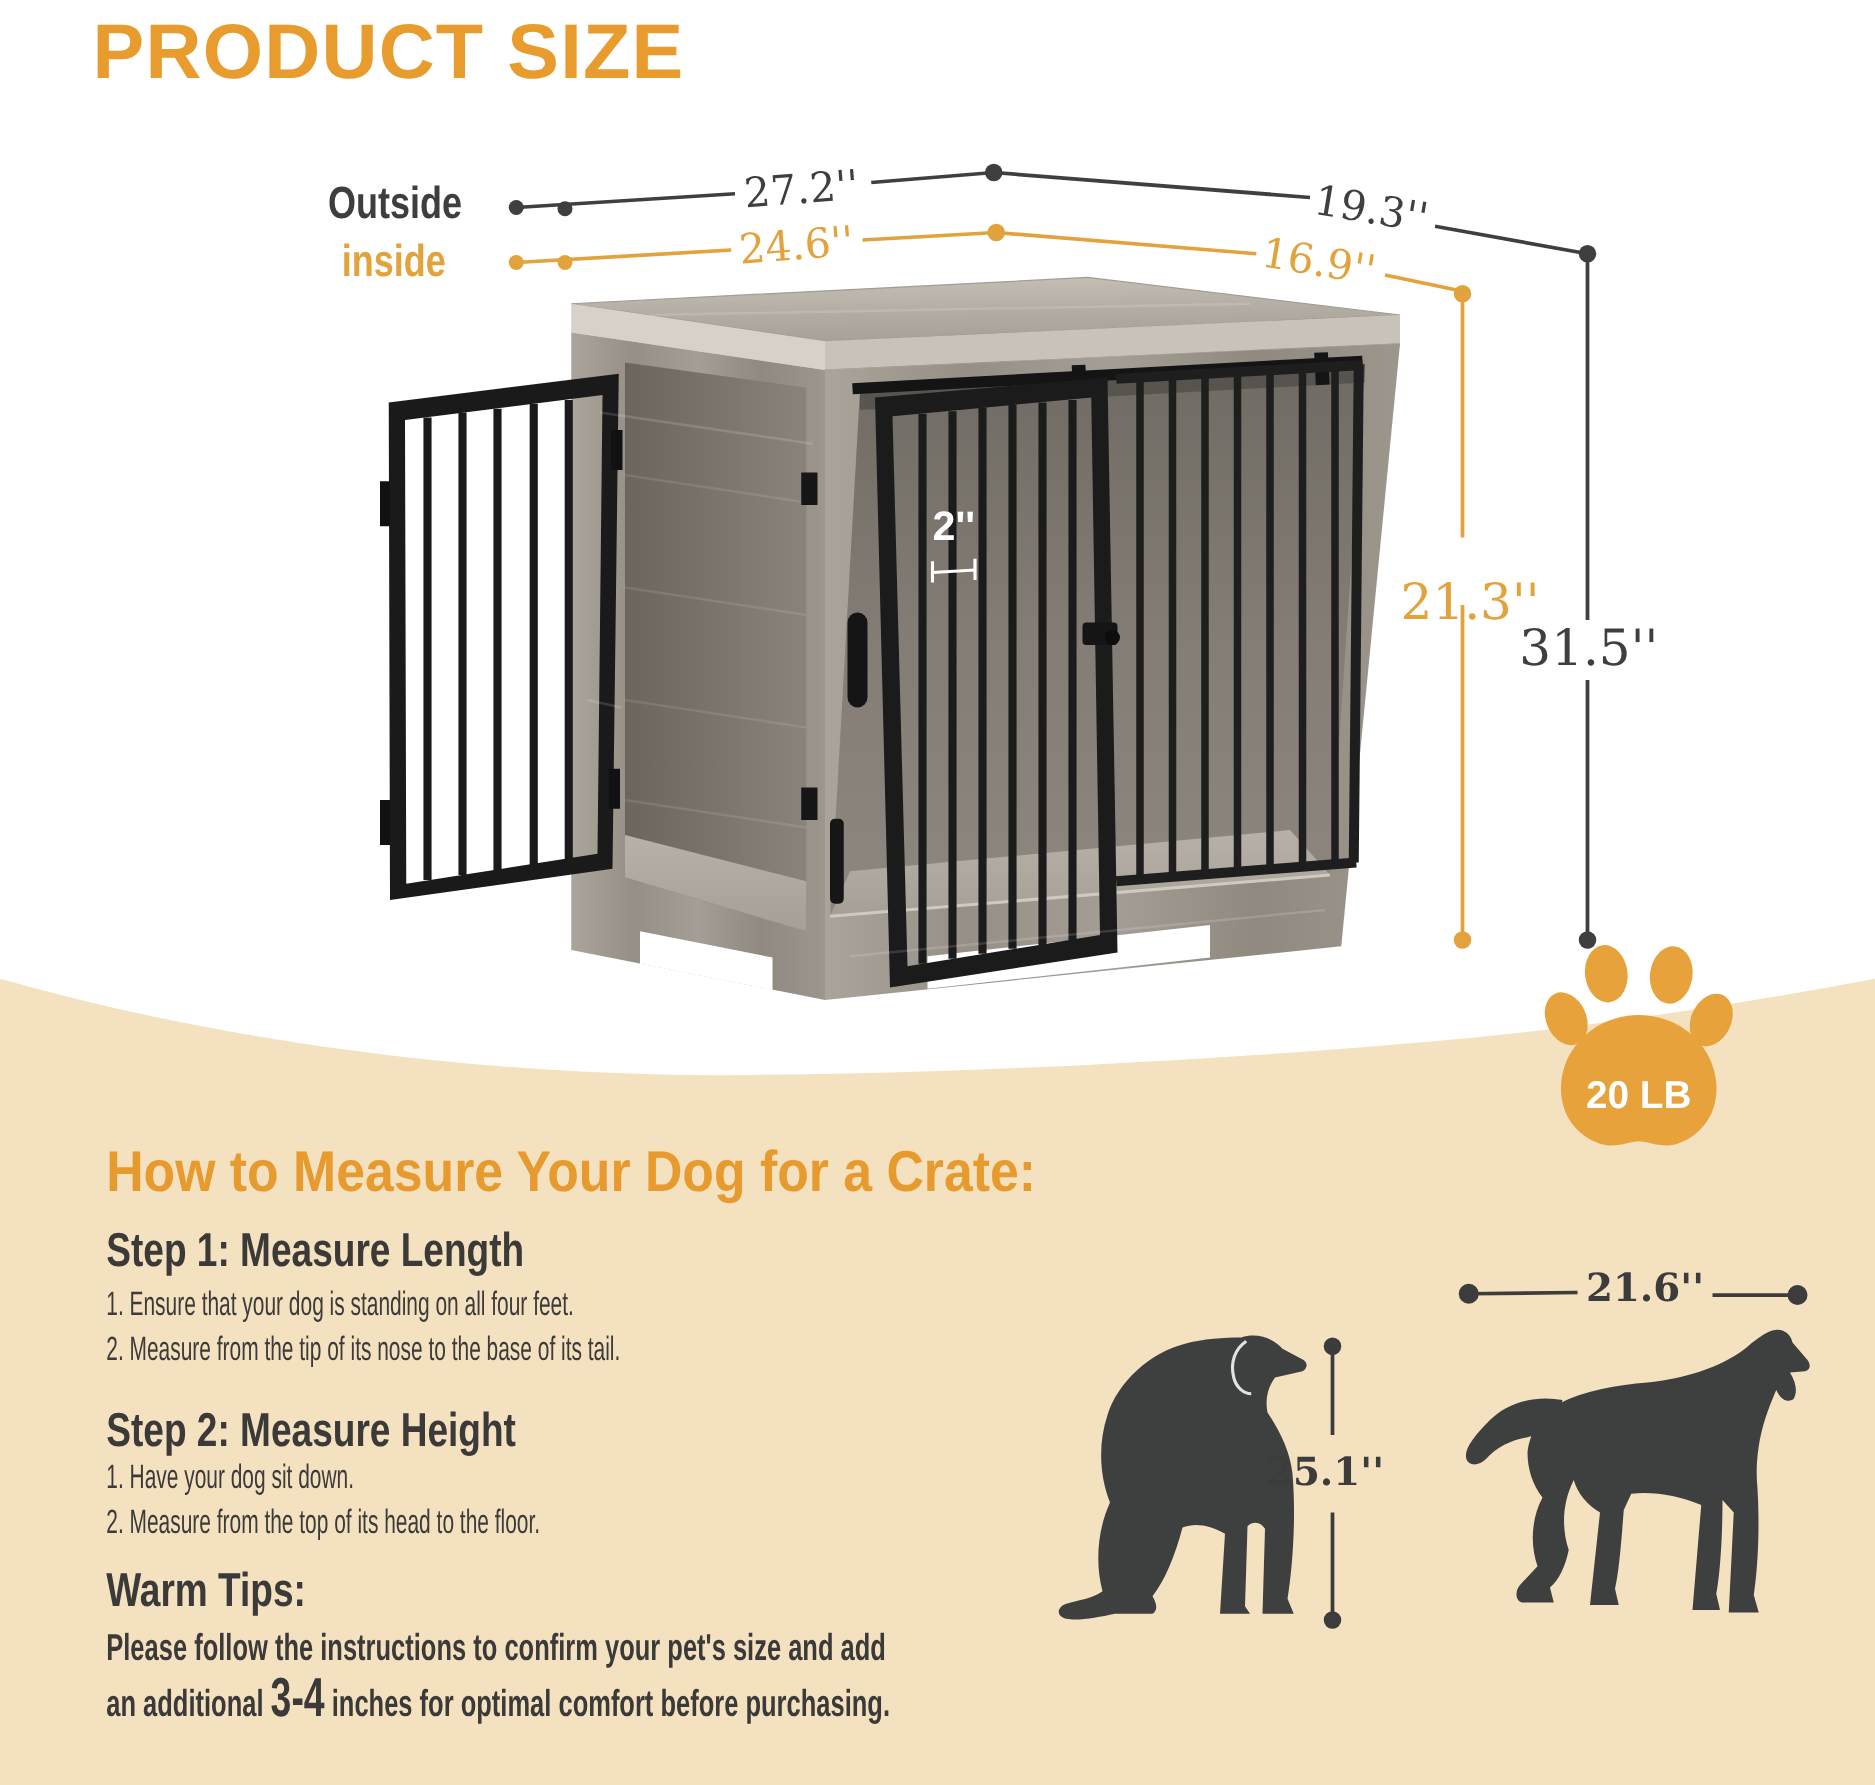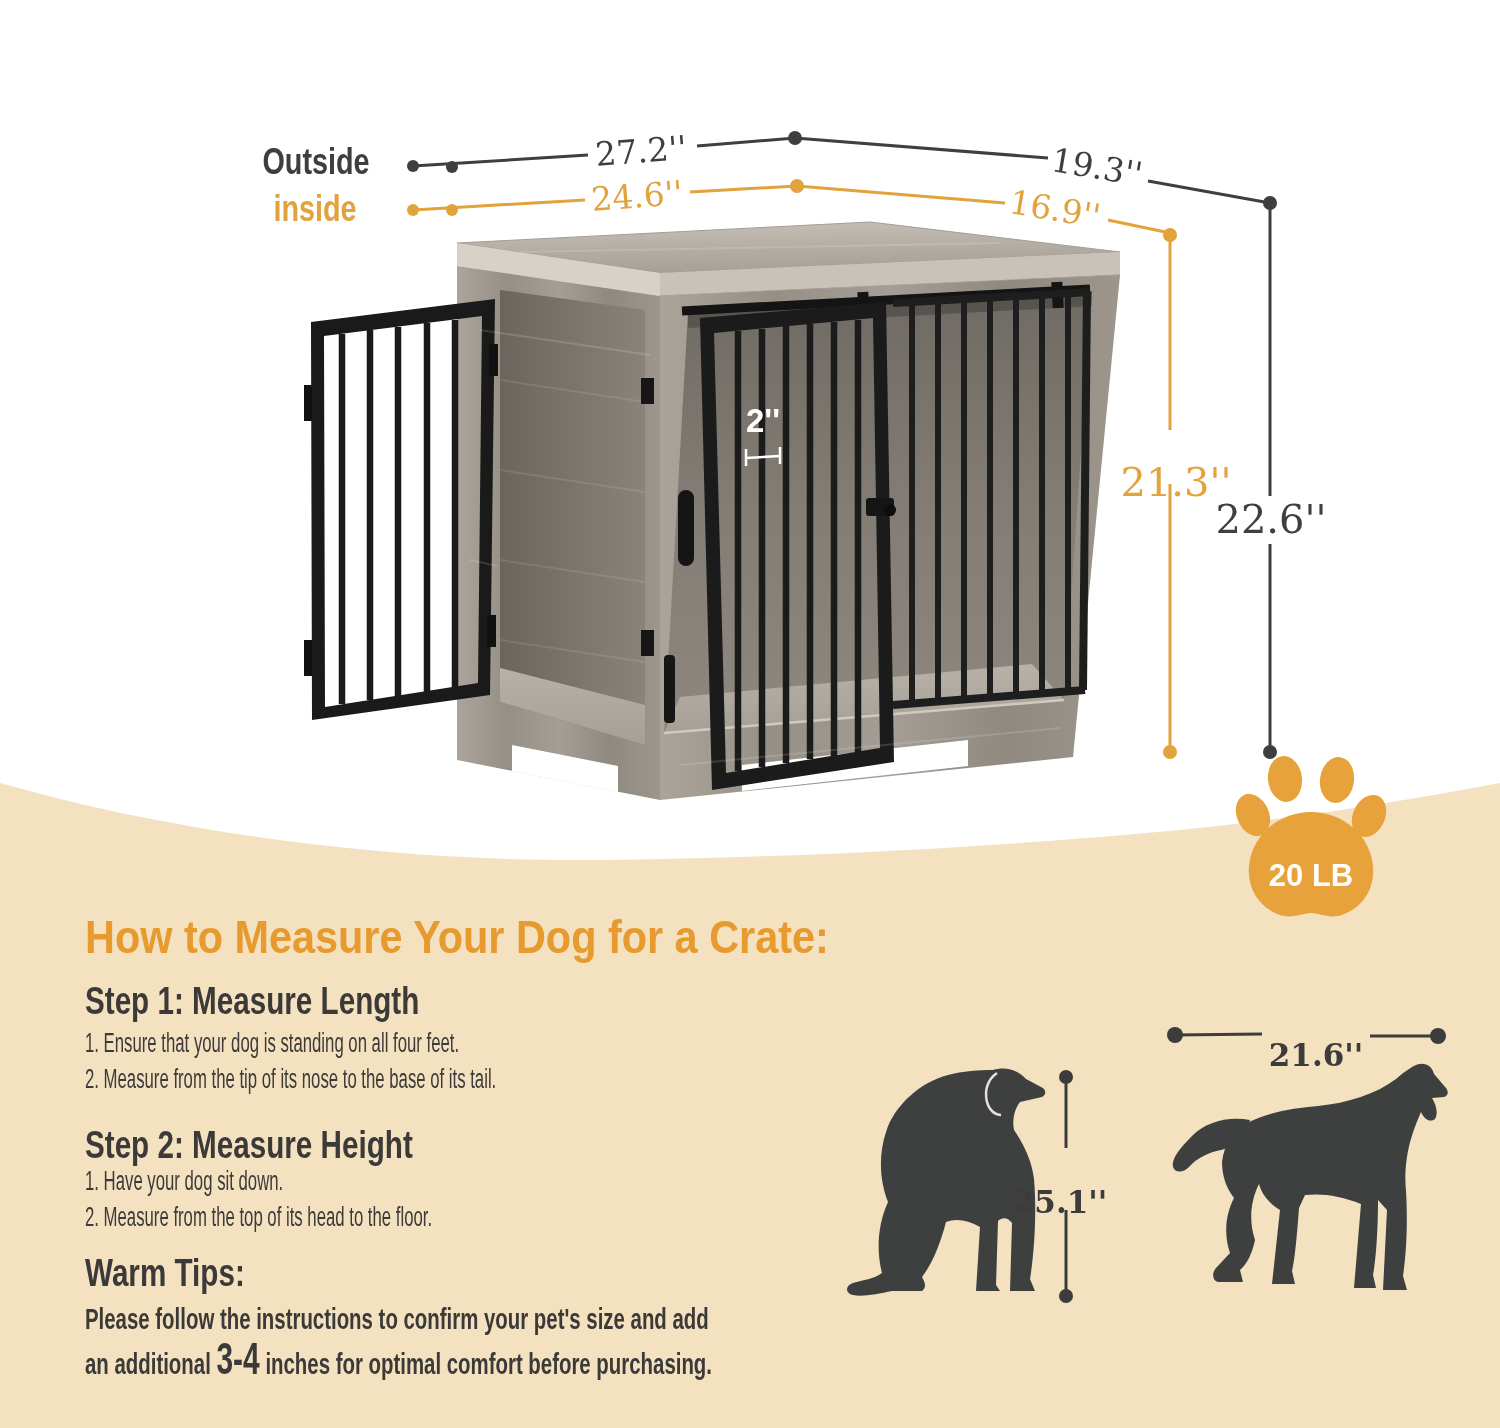--- a/index.html
+++ b/index.html
@@ -5,21 +5,21 @@
   html,body{margin:0;padding:0;background:#ffffff;}
   #page{position:relative;width:1500px;height:1428px;background:#ffffff;overflow:hidden;
         font-family:"Liberation Sans",sans-serif;}
   #scene{position:absolute;left:0;top:0;z-index:1;}
   .lbl{position:absolute;white-space:nowrap;z-index:5;}
   .ctr{transform:translate(-50%,-50%);}
   .serif{font-family:"DejaVu Serif",serif;color:#3F3F3F;font-size:33px;}
   .serif.orange{color:#E2A23C;}
   .big-serif{font-family:"DejaVu Serif",serif;font-size:40px;color:#3F3F3F;}
   .big-serif.orange{color:#E2A23C;}
-  .bold-serif{font-family:"DejaVu Serif",serif;font-weight:700;font-size:31px;color:#3C3C3C;margin-top:24px;}
+  .bold-serif{font-family:"DejaVu Serif",serif;font-weight:700;font-size:31px;color:#3C3C3C;}
   #title{left:74px;top:6px;font-size:62px;font-weight:800;letter-spacing:1px;color:#E89C2E;}
   .legend{font-size:36px;font-weight:700;}
   .white-lbl{color:#ffffff;font-weight:700;}
   .head-orange{color:#E79A2D;font-size:46px;font-weight:700;transform:scaleX(.9);transform-origin:0 0;}
   .step-title{color:#3B3A38;font-size:38px;font-weight:600;transform:scaleX(.78);transform-origin:0 0;}
   .step-item{color:#3C3B39;font-size:27px;font-weight:500;transform:scaleX(.62);transform-origin:0 0;}
   .tips-line{color:#3B3A38;font-size:30px;font-weight:700;transform:scaleX(.68);transform-origin:0 0;}
   .tips-line .big{font-size:44px;font-weight:700;}
 </style>
 </head>
@@ -220,30 +220,31 @@
     <line x1="1066" y1="1077" x2="1066" y2="1148"></line>
     <line x1="1066" y1="1210" x2="1066" y2="1296"></line>
     <circle cx="1066" cy="1296" r="7" stroke="none"></circle>
     <circle cx="1175" cy="1035" r="8" stroke="none"></circle>
     <line x1="1175" y1="1035" x2="1262" y2="1034"></line>
     <line x1="1370" y1="1036" x2="1436" y2="1036"></line>
     <circle cx="1438" cy="1036" r="8" stroke="none"></circle>
   </g>
 </svg>
 
+<div class="lbl" id="title">PRODUCT SIZE</div>
 
 <div class="lbl legend" style="left:316px;top:162px;color:#3E3E3E;transform:translate(-50%,-50%) scaleX(.8);">Outside</div>
 <div class="lbl legend" style="left:315px;top:209px;color:#E2A23C;transform:translate(-50%,-50%) scaleX(.8);">inside</div>
 
 <div class="lbl serif" style="left:641px;top:151px;transform:translate(-50%,-50%) rotate(-4.5deg);">27.2''</div>
 <div class="lbl serif orange" style="left:637px;top:196px;transform:translate(-50%,-50%) rotate(-4.5deg);">24.6''</div>
 <div class="lbl serif" style="left:1097px;top:167px;transform:translate(-50%,-50%) rotate(9.5deg);">19.3''</div>
 <div class="lbl serif orange" style="left:1055px;top:209px;transform:translate(-50%,-50%) rotate(9.5deg);">16.9''</div>
 <div class="lbl big-serif orange ctr" style="left:1176px;top:482px;">21.3''</div>
-<div class="lbl big-serif ctr" style="left:1271px;top:519px;">22.6''</div>
+<div class="lbl big-serif ctr" style="left:1271px;top:519px;">31.5''</div>
 <div class="lbl white-lbl ctr" style="left:763px;top:421px;font-size:33px;">2''</div>
 <div class="lbl white-lbl ctr" style="left:1311px;top:876px;font-size:31px;">20 LB</div>
 <div class="lbl bold-serif ctr" style="left:1060px;top:1178px;">25.1''</div>
 <div class="lbl bold-serif ctr" style="left:1316px;top:1031px;">21.6''</div>
 
 <div class="lbl head-orange" style="left:85px;top:910px;">How to Measure Your Dog for a Crate:</div>
 
 <div class="lbl step-title" style="left:85px;top:980px;">Step 1: Measure Length</div>
 <div class="lbl step-item" style="left:85px;top:1028px;">1. Ensure that your dog is standing on all four feet.</div>
 <div class="lbl step-item" style="left:85px;top:1064px;">2. Measure from the tip of its nose to the base of its tail.</div>

